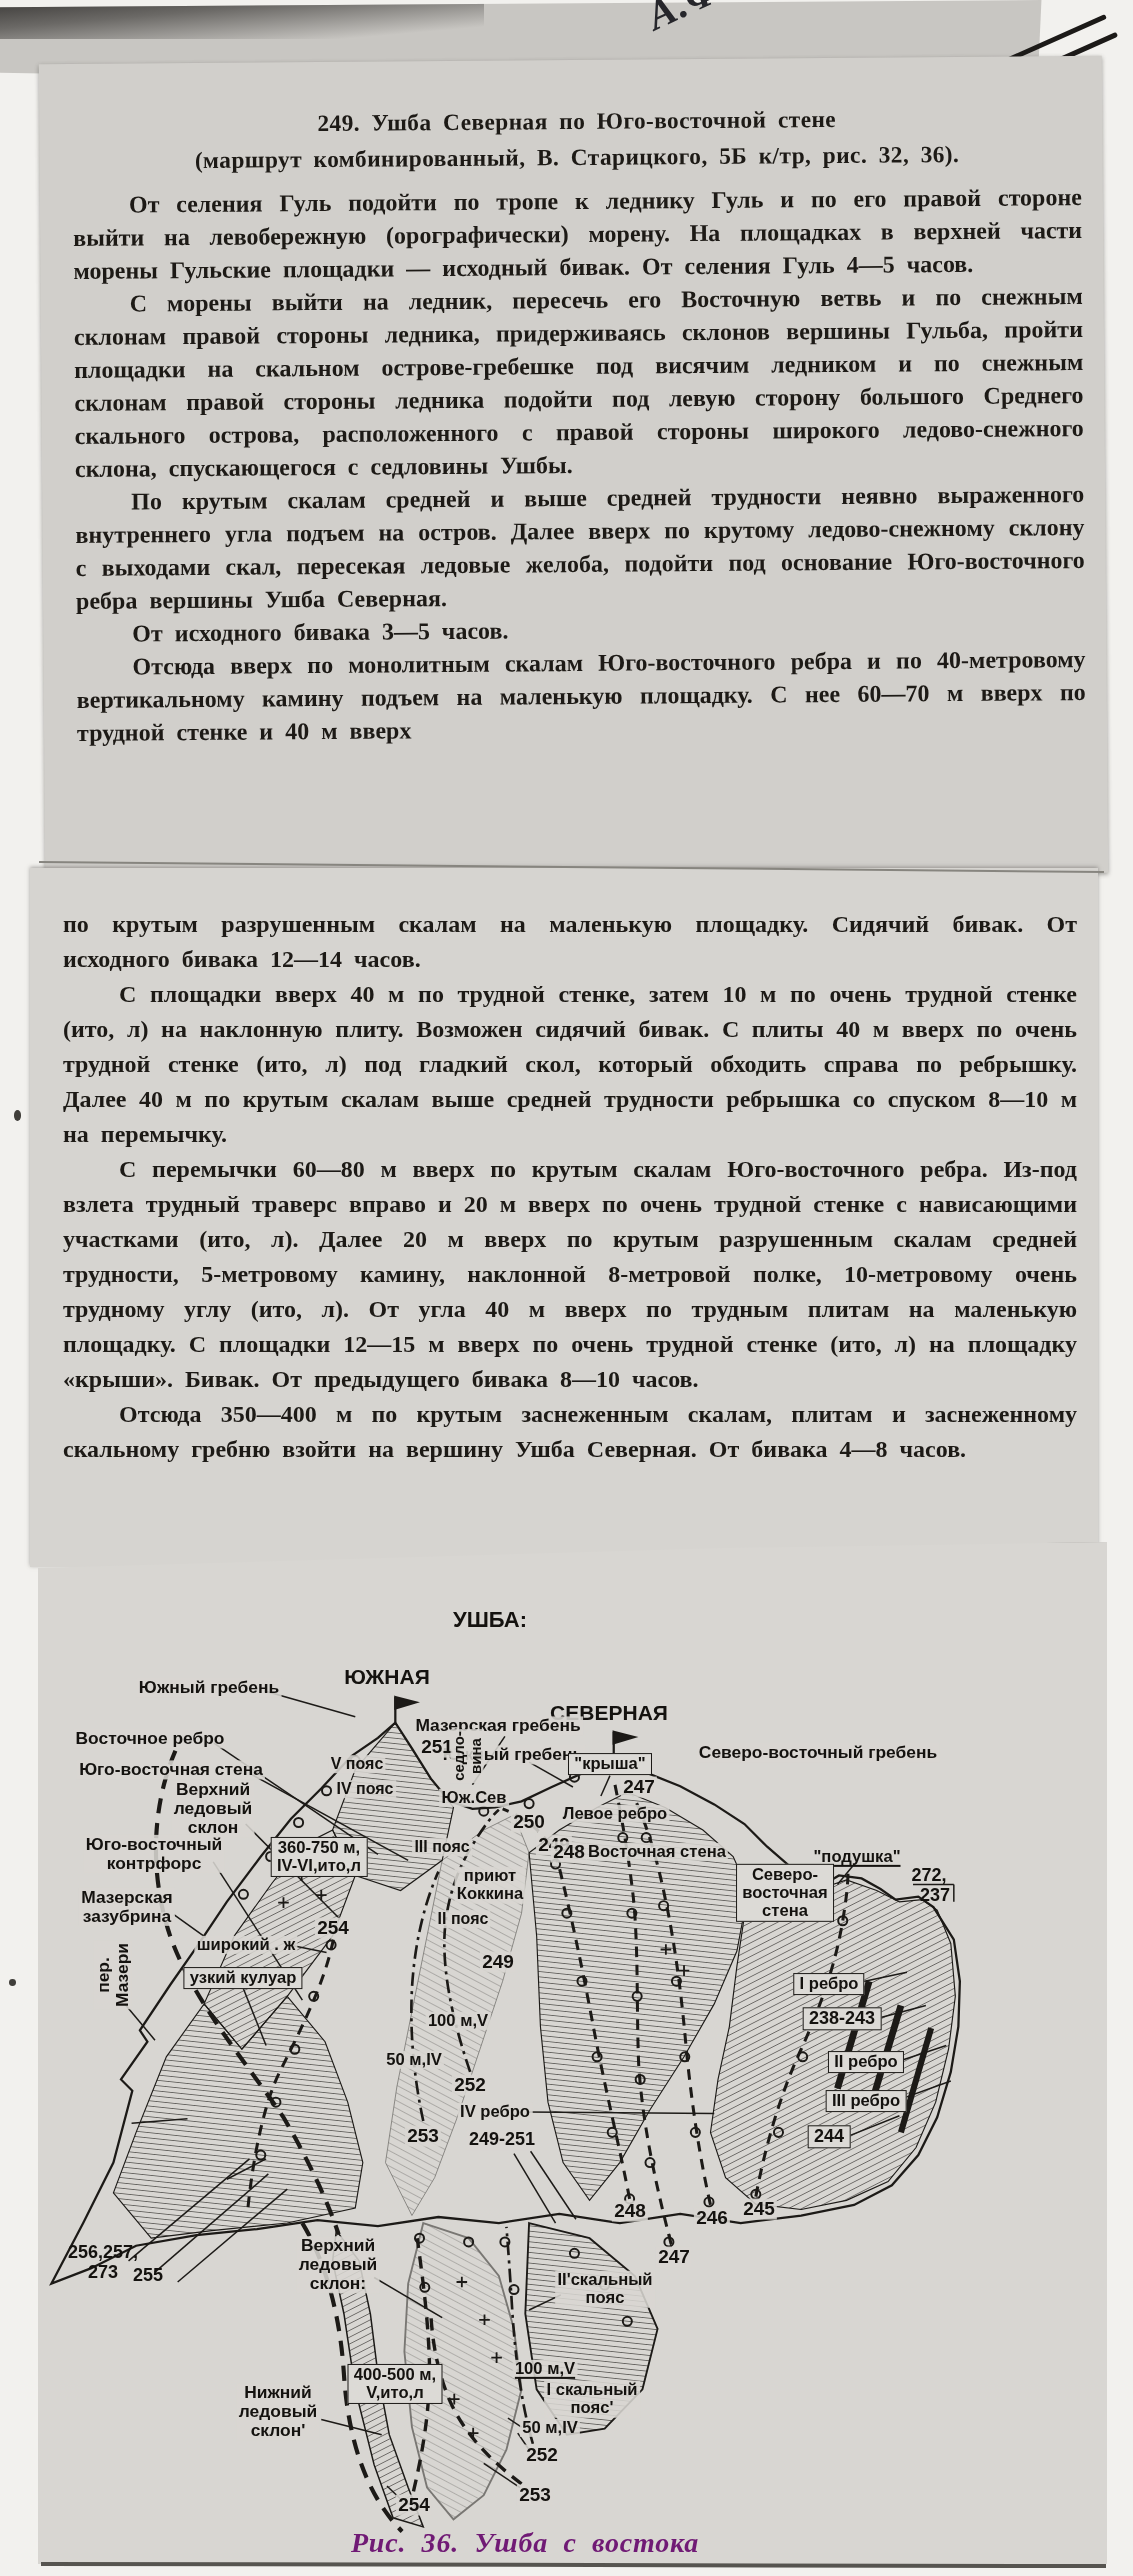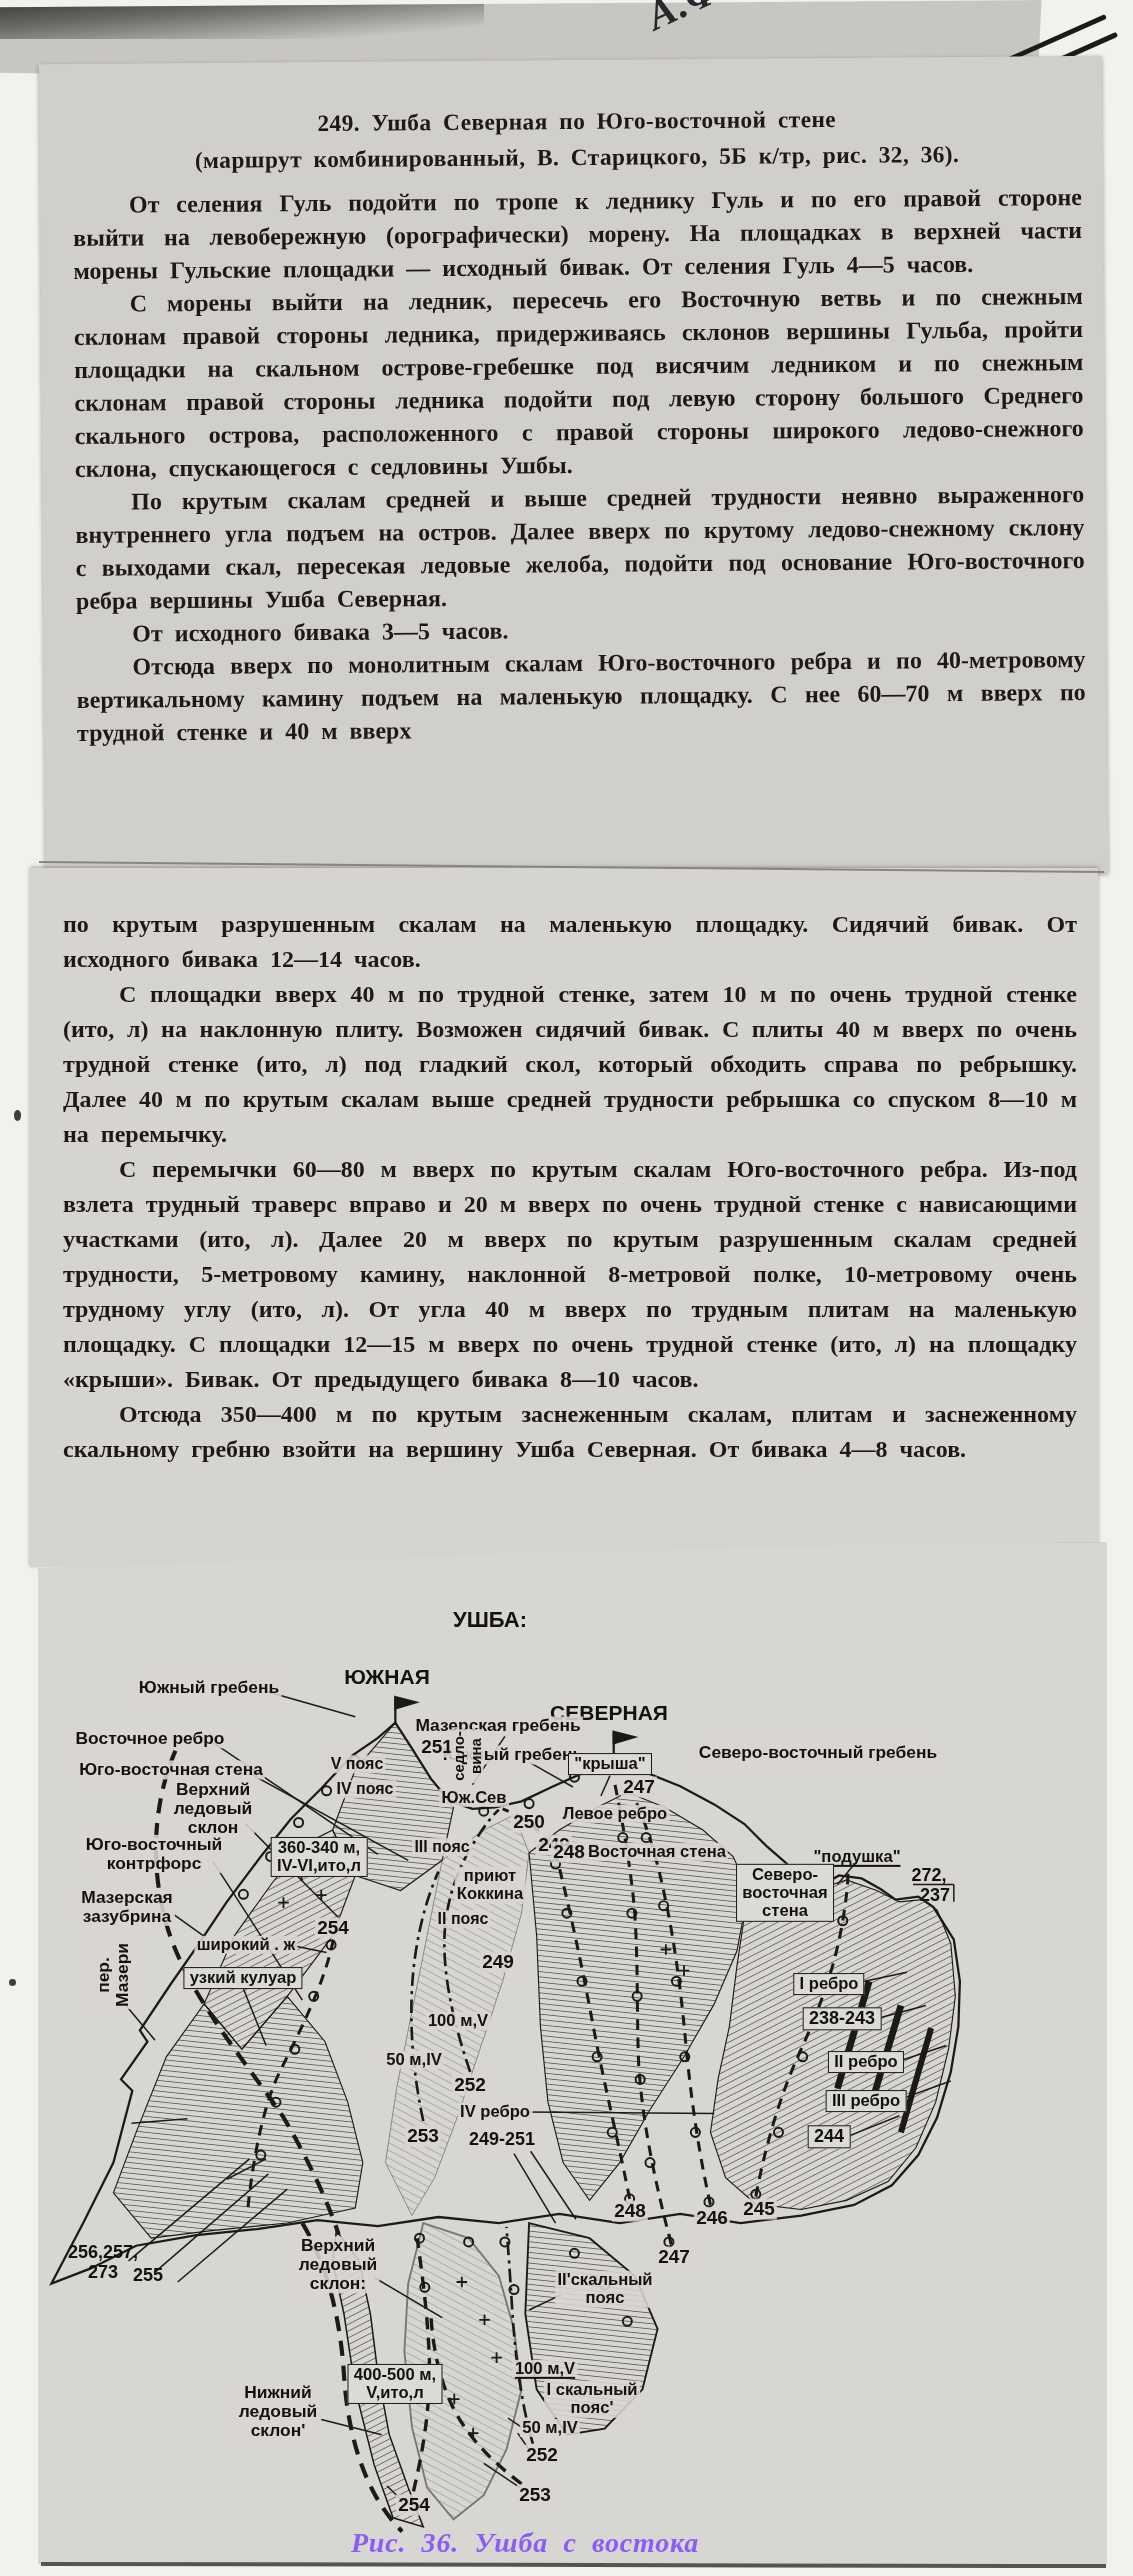--- a/index.html
+++ b/index.html
@@ -39,21 +39,21 @@
   #fig{position:absolute;left:0;top:1558px;width:1133px;height:1018px;z-index:5;}
   #fig svg{position:absolute;left:0;top:0;}
   .fl{position:absolute;transform:translate(-50%,-50%);font-family:"Liberation Sans",sans-serif;
       font-weight:bold;color:#14120f;white-space:pre-line;text-align:center;line-height:1.1;
       background:rgba(216,214,210,.88);padding:0 2.3px;z-index:6;}
   .fl.box{border:1.9px solid #1b1916;background:#dcdad6;padding:0.8px 5.3px;}
   .fl.u{text-decoration:underline;text-decoration-thickness:1.9px;text-underline-offset:3px;}
   .fl.v{transform:translate(-50%,-50%) rotate(-90deg);}
   .fl.nb{background:transparent;}
   #fig-caption{position:absolute;transform:translate(-50%,-50%);font-family:"Liberation Serif",serif;
-      font-style:italic;font-weight:bold;font-size:28px;letter-spacing:0.8px;word-spacing:7.6px;color:#8b5cf6;}
+      font-style:italic;font-weight:bold;font-size:28px;letter-spacing:0.8px;word-spacing:7.6px;color:#701a75;}
   .speck{position:absolute;background:#403e3a;border-radius:50%;}
 </style>
 </head>
 <body>
 
 <div class="piece" id="strip">
   <div id="strip-shadow"></div>
 </div>
 <div id="signature">А.Ф.Наумов</div>
 <div class="rule" id="rule1"></div>
@@ -254,21 +254,21 @@
 ледовый
 склон</div>
       <div class="fl" style="left: 154px; top: 296px; font-size: 17.4px;">Юго-восточный
 контрфорс</div>
       <div class="fl" style="left: 127px; top: 349px; font-size: 17.4px;">Мазерская
 зазубрина</div>
       <div class="fl v" style="left: 113px; top: 417px; font-size: 17.4px;">пер.
 Мазери</div>
       <div class="fl" style="left: 246px; top: 387px; font-size: 16.6px;">широкий . ж</div>
       <div class="fl box" style="left: 243px; top: 420px; font-size: 16.6px;">узкий кулуар</div>
-      <div class="fl box" style="left: 319px; top: 299px; font-size: 16.6px;">360-340 м,
+      <div class="fl box" style="left: 319px; top: 299px; font-size: 16.6px;">360-750 м,
 IV-VI,ито,л</div>
       <div class="fl" style="left: 333px; top: 370px; font-size: 19px;">254</div>
       <div class="fl" style="left: 357px; top: 206px; font-size: 16px;">V пояс</div>
       <div class="fl" style="left: 365px; top: 231px; font-size: 16px;">IV пояс</div>
       <div class="fl" style="left: 437px; top: 189px; font-size: 19px;">251</div>
       <div class="fl v" style="left: 467px; top: 198px; font-size: 15px;">седло-
 вина</div>
       <div class="fl" style="left: 474px; top: 240px; font-size: 16.6px;">Юж.Сев</div>
       <div class="fl" style="left: 442px; top: 289px; font-size: 16px;">III пояс</div>
       <div class="fl" style="left: 529px; top: 264px; font-size: 19px;">250</div>

